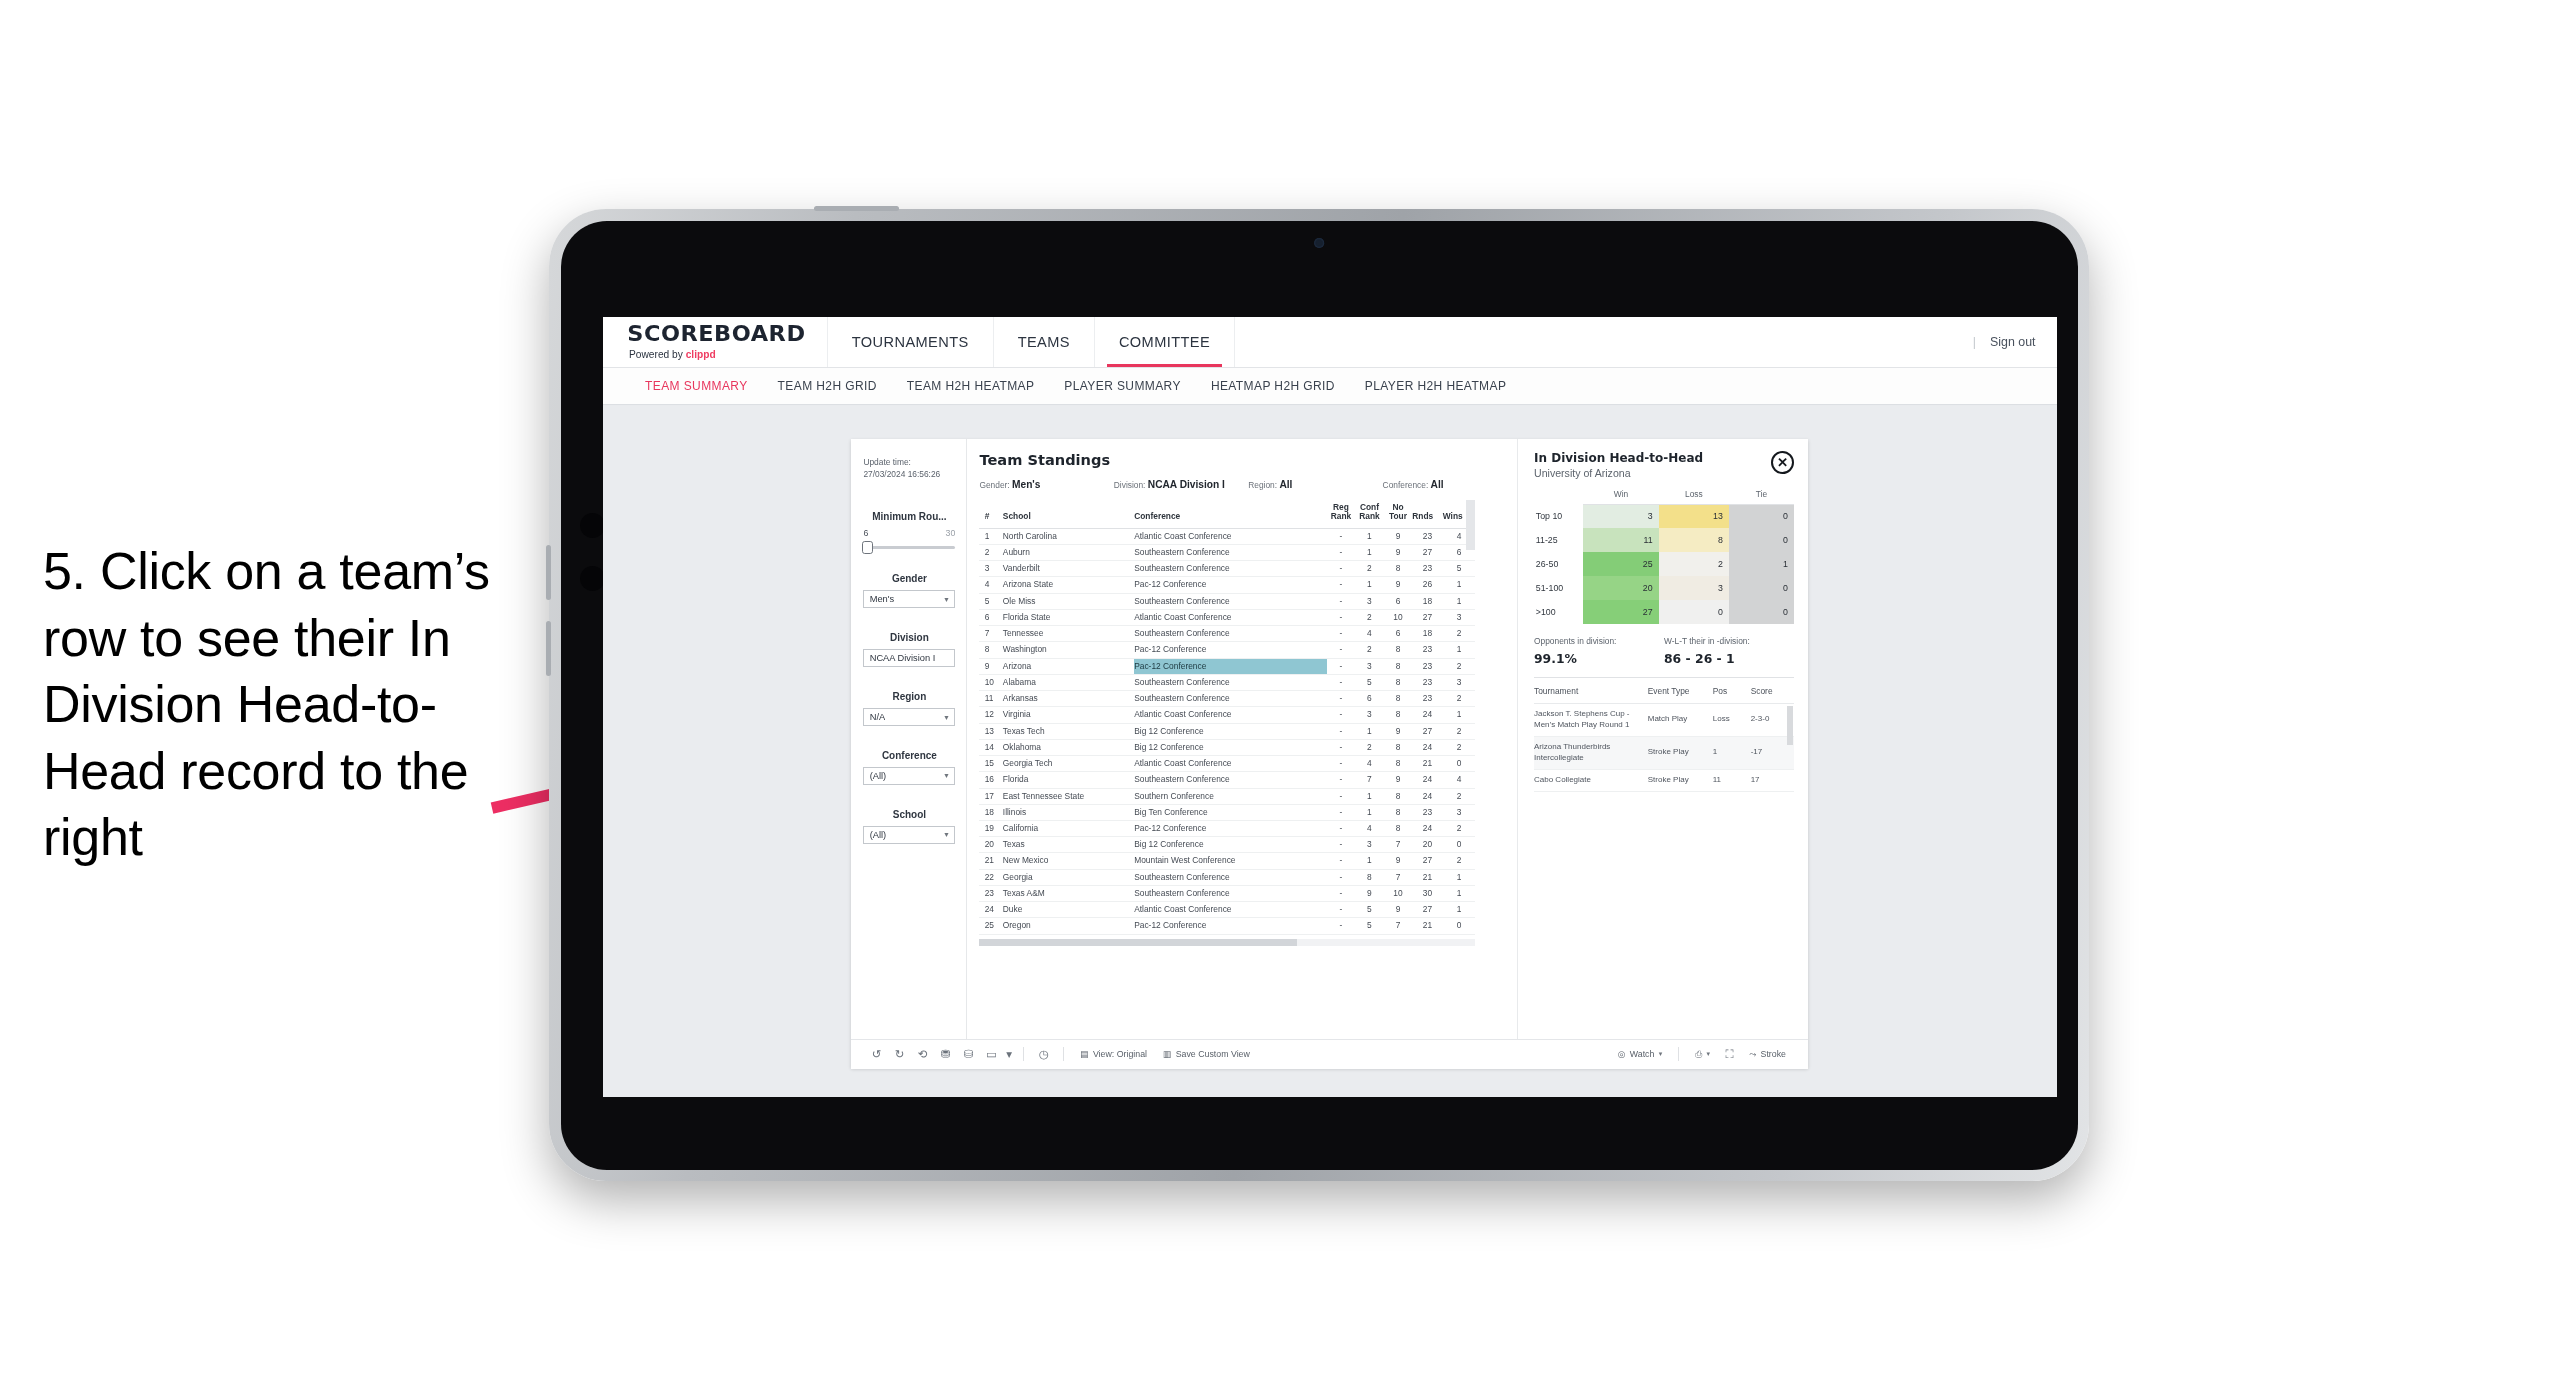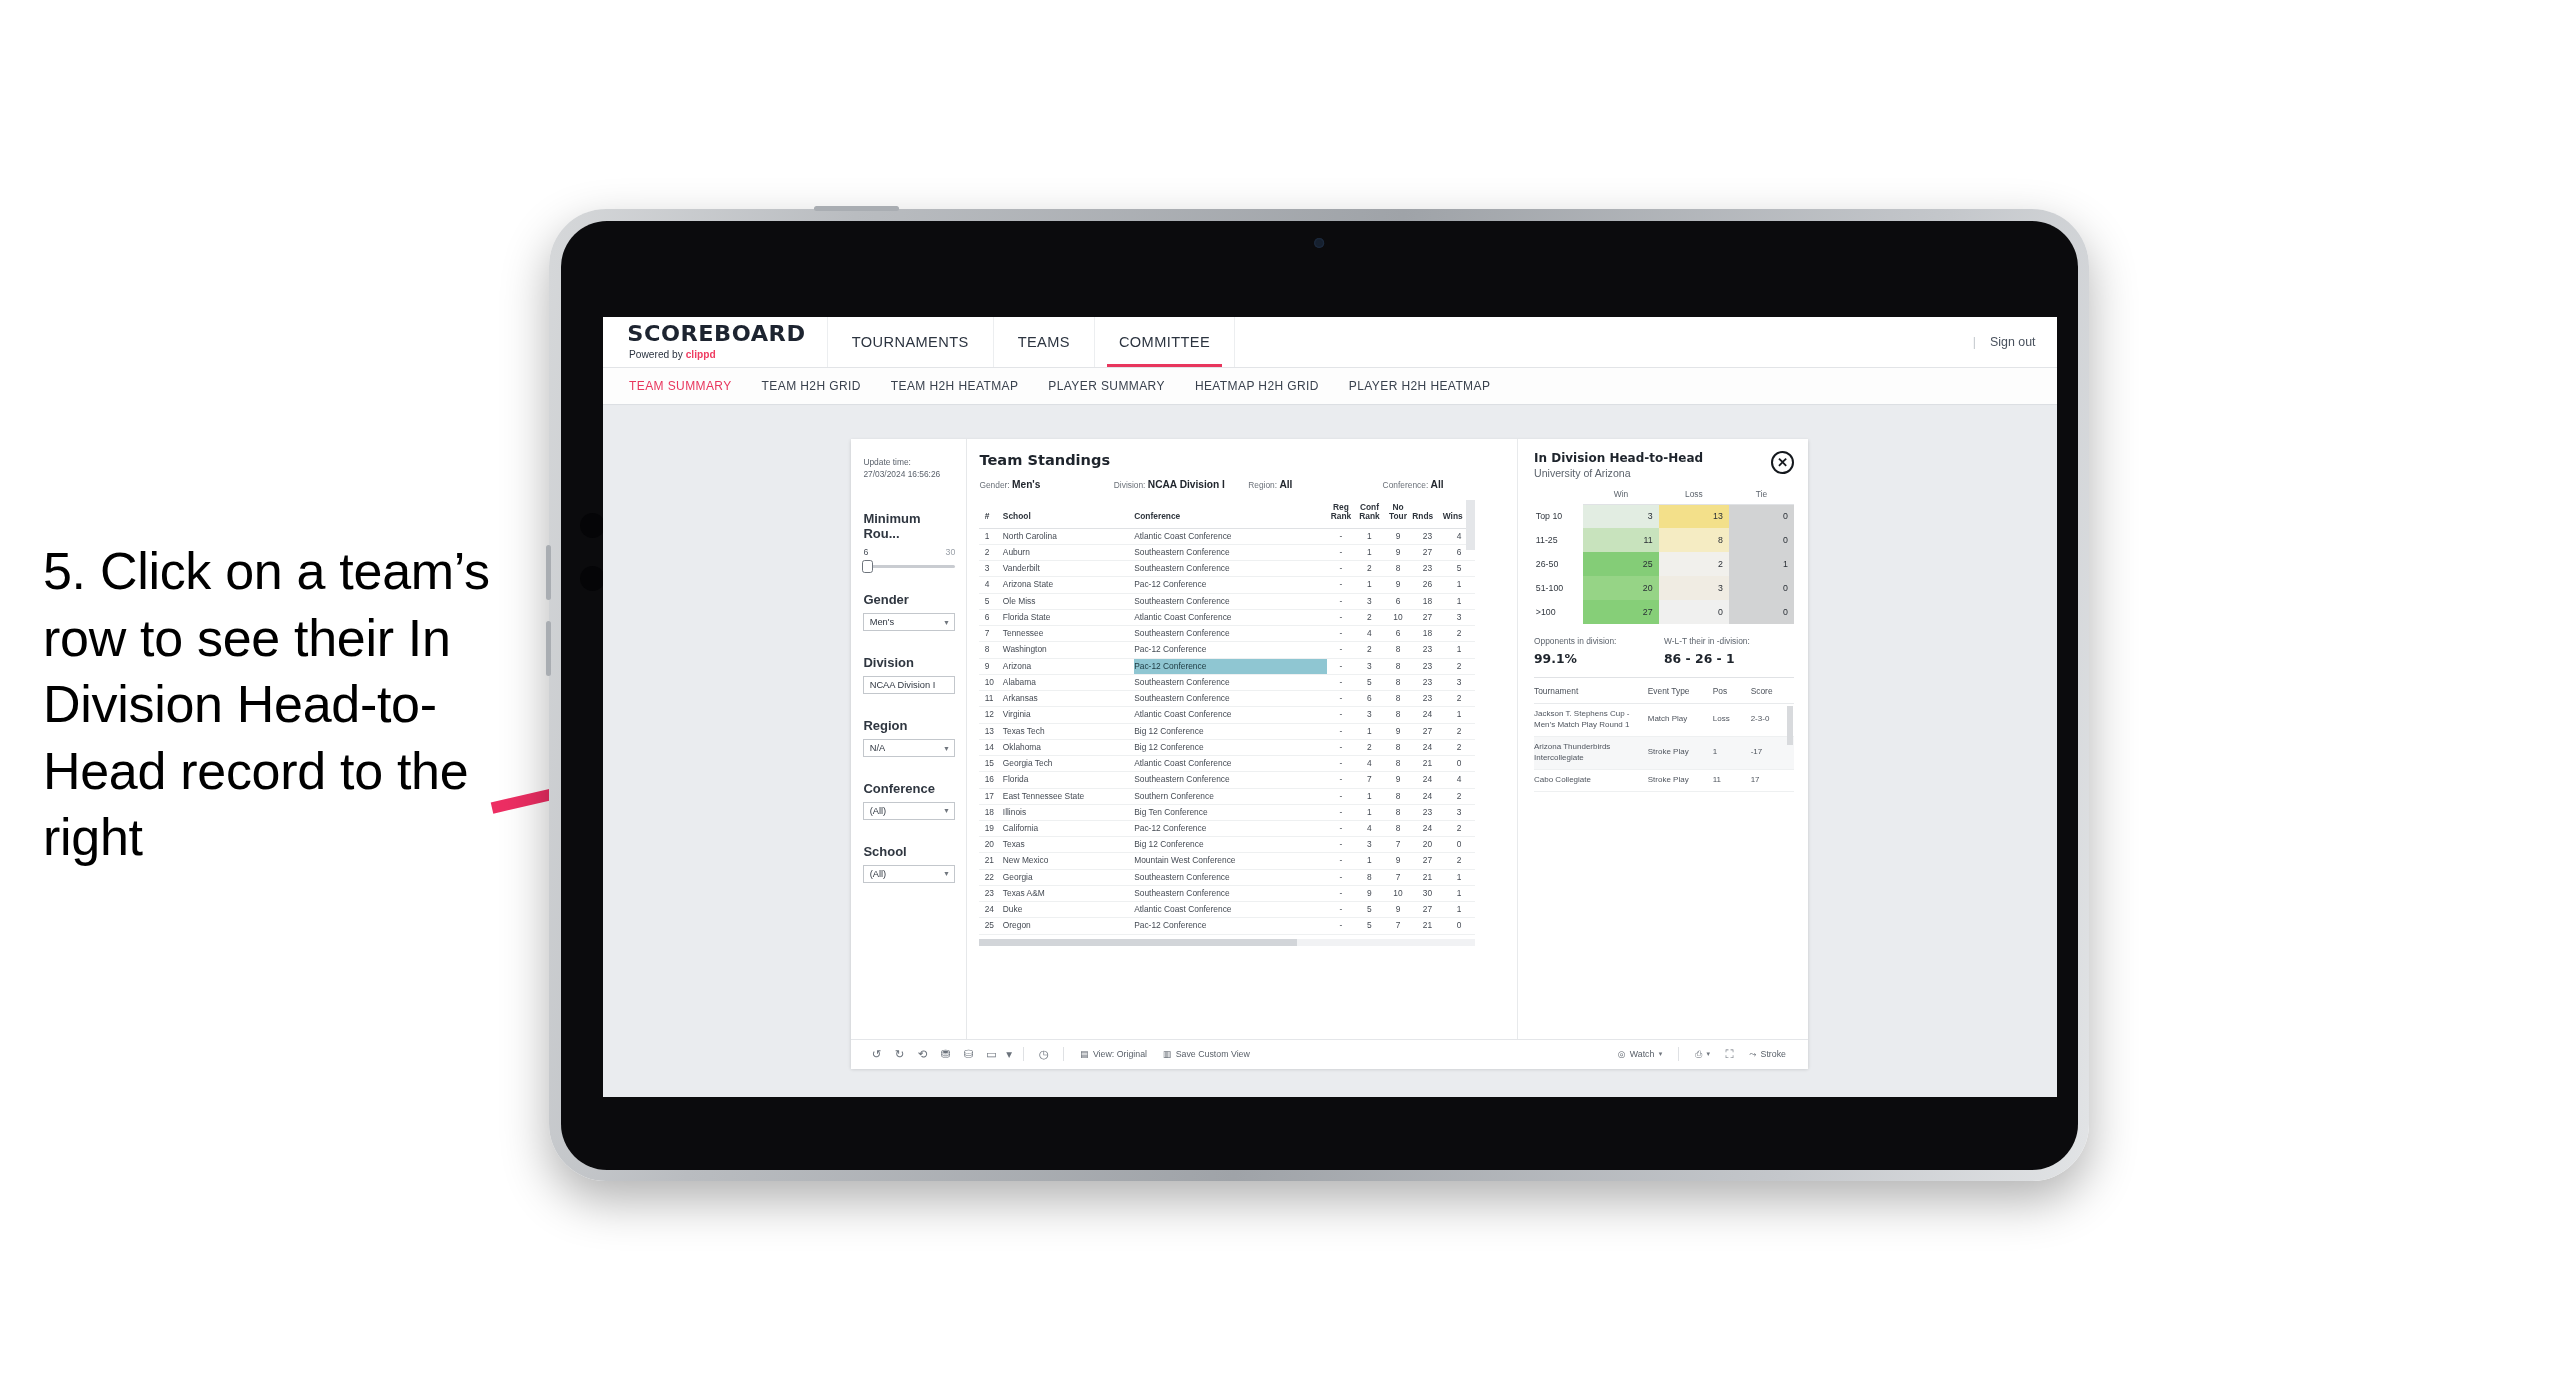--- a/index.html
+++ b/index.html
@@ -103,40 +103,40 @@
   
   #subnav {
     height: 37px; background: #fdfdfd; display: flex; align-items: center;
     gap: 30px; padding-left: 26.5px;
     border-bottom: 0.9px solid #dcdfe3;
     box-shadow: 0 0.9px 0 #e9ebee;
   }
   #subnav span {
     font-size: 12px; color: #3a424e; letter-spacing: 0.4px; cursor: pointer;
   }
-  #subnav span.active { color: #e8365d; }
+  #subnav span.active { color: #e8365d; margin-left: 16px; }
 
   
   #canvas { padding: 34px 0 0 0; display: flex; justify-content: center; }
   #workbook {
     width: 957px; height: 630px; background: #fff;
     box-shadow: 0 0.9px 3.5px rgba(0,0,0,.16);
     display: flex; flex-direction: column;
   }
   #wb-body { flex: 1; display: flex; min-height: 0; }
 
   
   #filters {
     width: 116px; flex: 0 0 116px; background: #fff;
     border-right: 0.9px solid #e6e8ea;
     padding: 17.7px 10.6px 0 12.4px;
   }
   #updatetime { font-size: 8.4px; color: #5b626c; line-height: 1.45; margin-bottom: 30px; }
   .f-group { margin-bottom: 24px; }
-  .f-label { font-size: 13px; font-weight: 700; color: #2f3640; margin-bottom: 6.2px; }
+  .f-label { font-size: 10px; font-weight: 700; color: #2f3640; margin-bottom: 6.2px; text-align: center; }
   .slider-vals { display: flex; justify-content: space-between; font-size: 8.8px; color: #494f59; }
   .slider-vals .hi { color: #9aa0a8; }
   .slider-track {
     position: relative; height: 3.5px; background: #c9ccd1; border-radius: 1.8px; margin-top: 8px;
   }
   .slider-knob {
     position: absolute; left: -1.8px; top: -4.4px; width: 11.5px; height: 12.4px;
     background: #fff; border: 1.2px solid #6e747c; border-radius: 2.7px;
   }
   .f-select {

